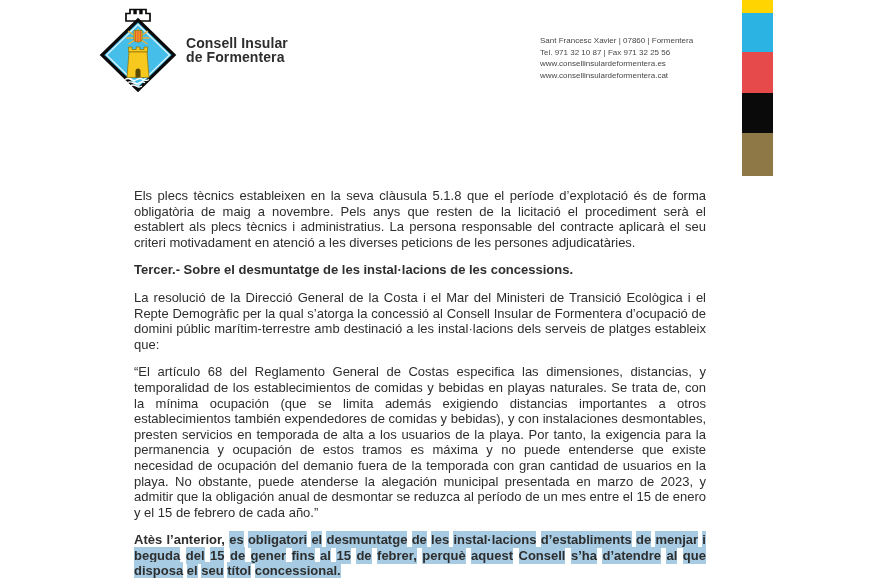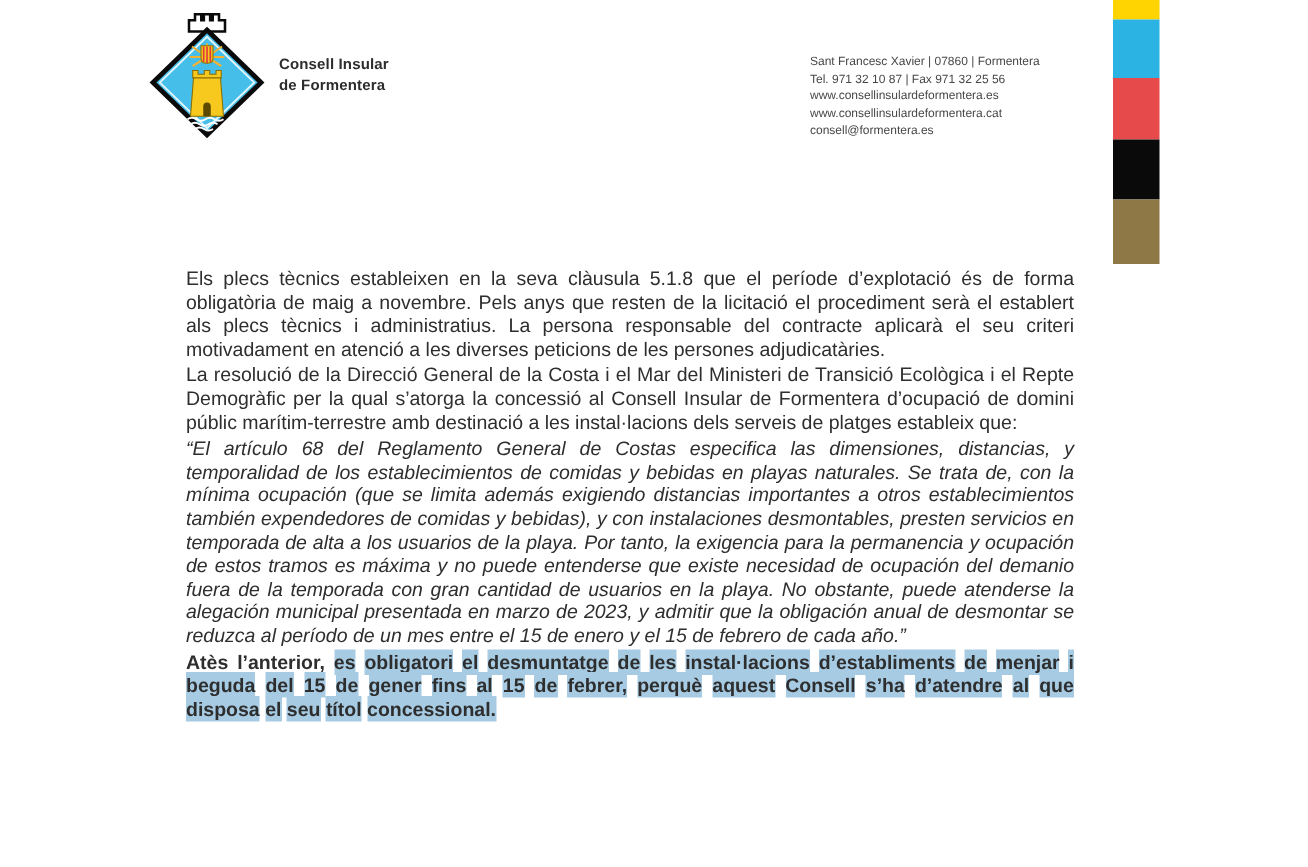--- a/index.html
+++ b/index.html
@@ -17,21 +17,21 @@
     position: absolute;
     left: 99px;
     top: 5px;
     width: 78px;
     height: 88px;
   }
   .org-name {
     position: absolute;
     left: 186px;
     top: 37px;
-    font-size: 10px;
+    font-size: 14px;
     line-height: 13.5px;
     font-weight: bold;
     color: #2d2d2d;
     letter-spacing: 0.1px;
   }
   .contact {
     position: absolute;
     left: 540px;
     top: 35px;
     width: 200px;
@@ -57,32 +57,31 @@
   
   .doc {
     position: absolute;
     left: 122px;
     top: 176px;
     width: 596px;
     font-size: 13px;
     color: #2e2e2e;
     text-align: justify;
   }
-  .doc p { margin: 2px; line-height: 15.6px; }
+  .doc p { margin: 12px; line-height: 15.6px; }
   .para-1 { margin-bottom: 22px; }
   .section-heading {
     font-weight: bold;
     margin-bottom: 15px;
     text-align: left;
   }
   .para-2 { margin-bottom: 13px; }
   .quote {
     margin-left: 38px;
     margin-bottom: 7px;
-    font-style: italic;
     line-height: 14.8px;
   }
   .final-para { line-height: 16px; font-weight: bold; }
   .hl { padding: 1px 0; }
 </style>
 </head>
 <body>
 
 <div class="page">
 
@@ -128,32 +127,32 @@
     <div class="org-name">
       <div>Consell Insular</div>
       <div>de Formentera</div>
     </div>
 
     <div class="contact">
       <div>Sant Francesc Xavier | 07860 | Formentera</div>
       <div>Tel. 971 32 10 87 | Fax 971 32 25 56</div>
       <div>www.consellinsulardeformentera.es</div>
       <div>www.consellinsulardeformentera.cat</div>
-      <div>consell@formentera.es</div>
     </div>
 
     <div class="colorbar">
       <div class="seg" style="background: rgb(255, 212, 0);"></div>
       <div class="seg" style="background: rgb(43, 179, 228);"></div>
       <div class="seg" style="background: rgb(231, 74, 75);"></div>
       <div class="seg" style="background: rgb(10, 10, 10);"></div>
       <div class="seg" style="background: rgb(142, 121, 70);"></div>
     </div>
   </div>
 
   <div class="doc">
     <p class="para-1">Els plecs tècnics estableixen en la seva clàusula 5.1.8 que el període d’explotació és de forma obligatòria de maig a novembre. Pels anys que resten de la licitació el procediment serà el establert als plecs tècnics i administratius. La persona responsable del contracte aplicarà el seu criteri motivadament en atenció a les diverses peticions de les persones adjudicatàries.</p>
+    <p class="section-heading">Tercer.- Sobre el desmuntatge de les instal·lacions de les concessions.</p>
     <p class="para-2">La resolució de la Direcció General de la Costa i el Mar del Ministeri de Transició Ecològica i el Repte Demogràfic per la qual s’atorga la concessió al Consell Insular de Formentera d’ocupació de domini públic marítim-terrestre amb destinació a les instal·lacions dels serveis de platges estableix que:</p>
     <p class="quote">“El artículo 68 del Reglamento General de Costas especifica las dimensiones, distancias, y temporalidad de los establecimientos de comidas y bebidas en playas naturales. Se trata de, con la mínima ocupación (que se limita además exigiendo distancias importantes a otros establecimientos también expendedores de comidas y bebidas), y con instalaciones desmontables, presten servicios en temporada de alta a los usuarios de la playa. Por tanto, la exigencia para la permanencia y ocupación de estos tramos es máxima y no puede entenderse que existe necesidad de ocupación del demanio fuera de la temporada con gran cantidad de usuarios en la playa. No obstante, puede atenderse la alegación municipal presentada en marzo de 2023, y admitir que la obligación anual de desmontar se reduzca al período de un mes entre el 15 de enero y el 15 de febrero de cada año.”</p>
     <p class="final-para">Atès l’anterior, <span class="hl" style="background: rgb(166, 203, 227);">es</span> <span class="hl" style="background: rgb(166, 203, 227);">obligatori</span> <span class="hl" style="background: rgb(166, 203, 227);">el</span> <span class="hl" style="background: rgb(166, 203, 227);">desmuntatge</span> <span class="hl" style="background: rgb(166, 203, 227);">de</span> <span class="hl" style="background: rgb(166, 203, 227);">les</span> <span class="hl" style="background: rgb(166, 203, 227);">instal·lacions</span> <span class="hl" style="background: rgb(166, 203, 227);">d’establiments</span> <span class="hl" style="background: rgb(166, 203, 227);">de</span> <span class="hl" style="background: rgb(166, 203, 227);">menjar</span> <span class="hl" style="background: rgb(166, 203, 227);">i</span> <span class="hl" style="background: rgb(166, 203, 227);">beguda</span> <span class="hl" style="background: rgb(166, 203, 227);">del</span> <span class="hl" style="background: rgb(166, 203, 227);">15</span> <span class="hl" style="background: rgb(166, 203, 227);">de</span> <span class="hl" style="background: rgb(166, 203, 227);">gener</span> <span class="hl" style="background: rgb(166, 203, 227);">fins</span> <span class="hl" style="background: rgb(166, 203, 227);">al</span> <span class="hl" style="background: rgb(166, 203, 227);">15</span> <span class="hl" style="background: rgb(166, 203, 227);">de</span> <span class="hl" style="background: rgb(166, 203, 227);">febrer,</span> <span class="hl" style="background: rgb(166, 203, 227);">perquè</span> <span class="hl" style="background: rgb(166, 203, 227);">aquest</span> <span class="hl" style="background: rgb(166, 203, 227);">Consell</span> <span class="hl" style="background: rgb(166, 203, 227);">s’ha</span> <span class="hl" style="background: rgb(166, 203, 227);">d’atendre</span> <span class="hl" style="background: rgb(166, 203, 227);">al</span> <span class="hl" style="background: rgb(166, 203, 227);">que</span> <span class="hl" style="background: rgb(166, 203, 227);">disposa</span> <span class="hl" style="background: rgb(166, 203, 227);">el</span> <span class="hl" style="background: rgb(166, 203, 227);">seu</span> <span class="hl" style="background: rgb(166, 203, 227);">títol</span> <span class="hl" style="background: rgb(166, 203, 227);">concessional.</span></p>
   </div>
 
 </div>
 
 </body></html>

